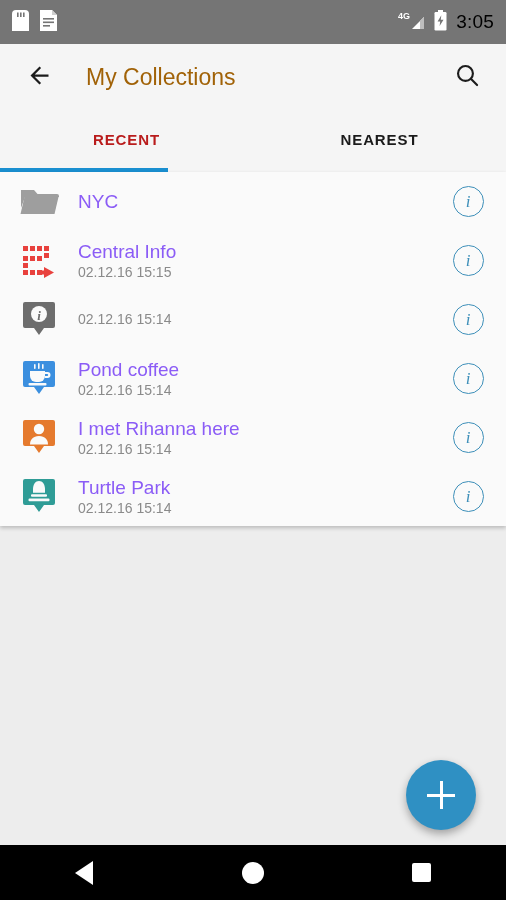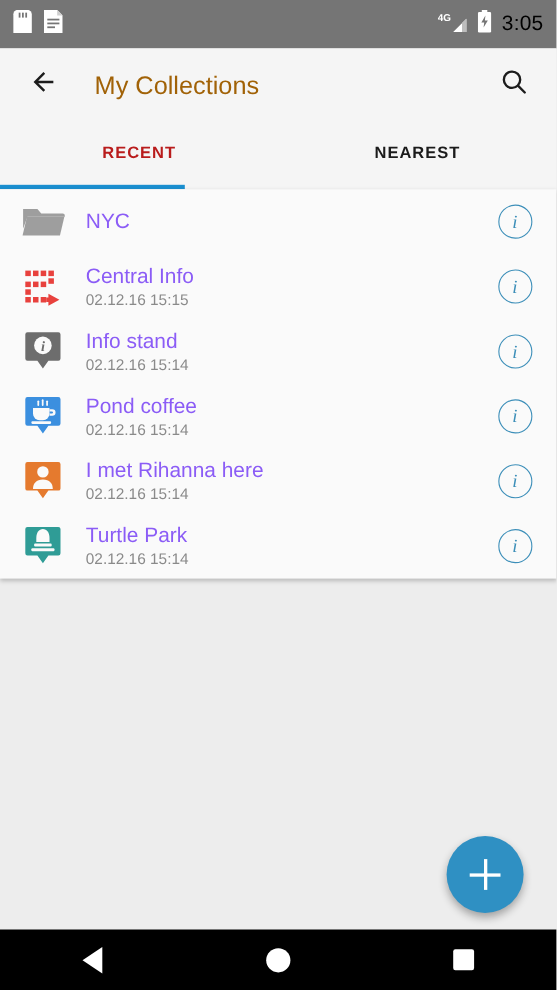--- a/index.html
+++ b/index.html
@@ -223,21 +223,20 @@
 
     <div class="row">
       <div class="row-icon">
         <svg width="34" height="40" viewBox="0 0 34 40">
           <path d="M3 2h28a2 2 0 0 1 2 2v22a2 2 0 0 1-2 2h-9l-5 7-5-7H3a2 2 0 0 1-2-2V4a2 2 0 0 1 2-2z" fill="#6d6d6d"></path>
           <circle cx="17" cy="14" r="8" fill="#fafafa"></circle>
           <text x="17" y="19.5" text-anchor="middle" font-family="Liberation Serif, serif" font-style="italic" font-size="13" font-weight="700" fill="#6d6d6d">i</text>
         </svg>
       </div>
       <div class="row-text">
-        <div class="row-title">Info stand</div>
         <div class="row-sub">02.12.16 15:14</div>
       </div>
       <div class="row-info">
         <div class="info-btn">i</div>
       </div>
     </div>
 
     <div class="row">
       <div class="row-icon">
         <svg width="34" height="40" viewBox="0 0 34 40">

